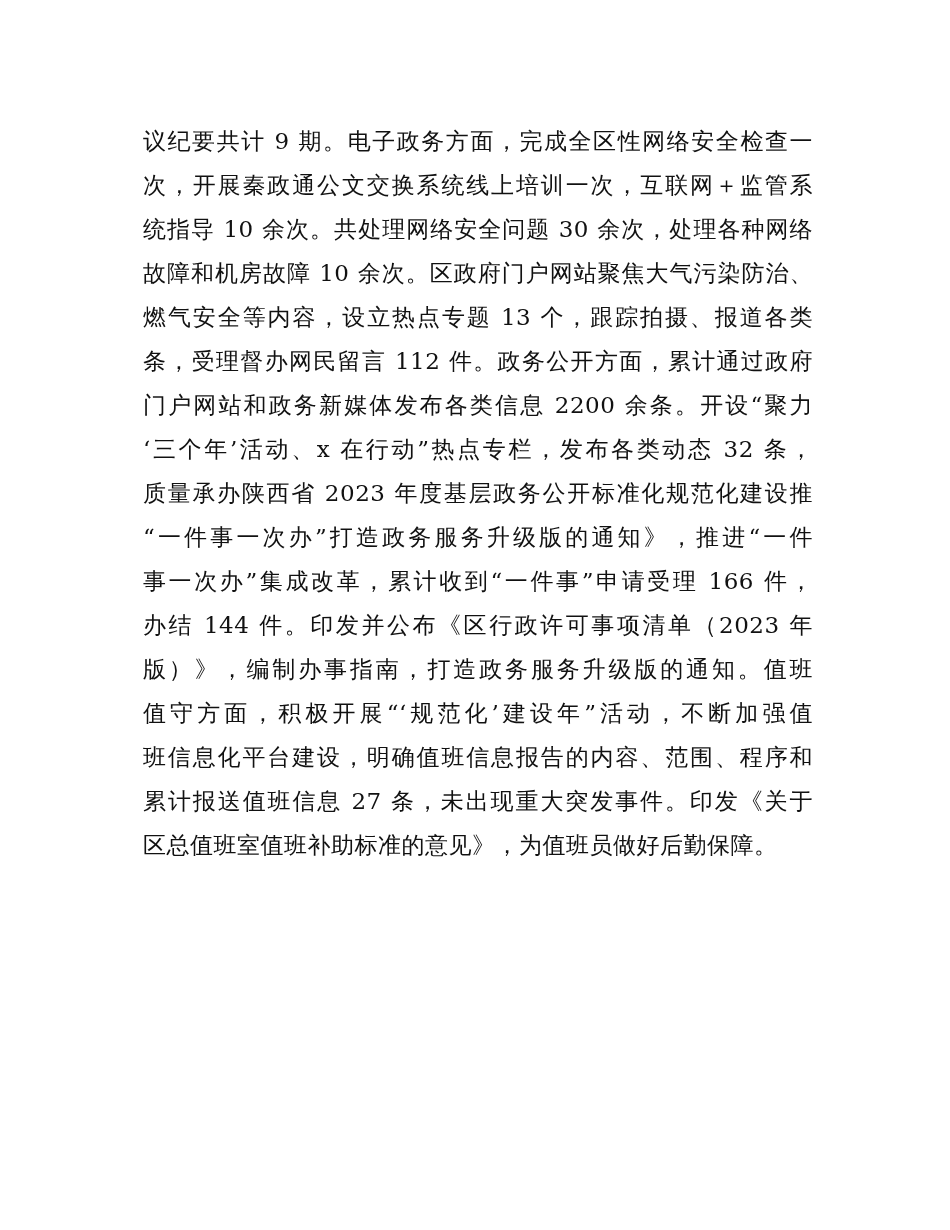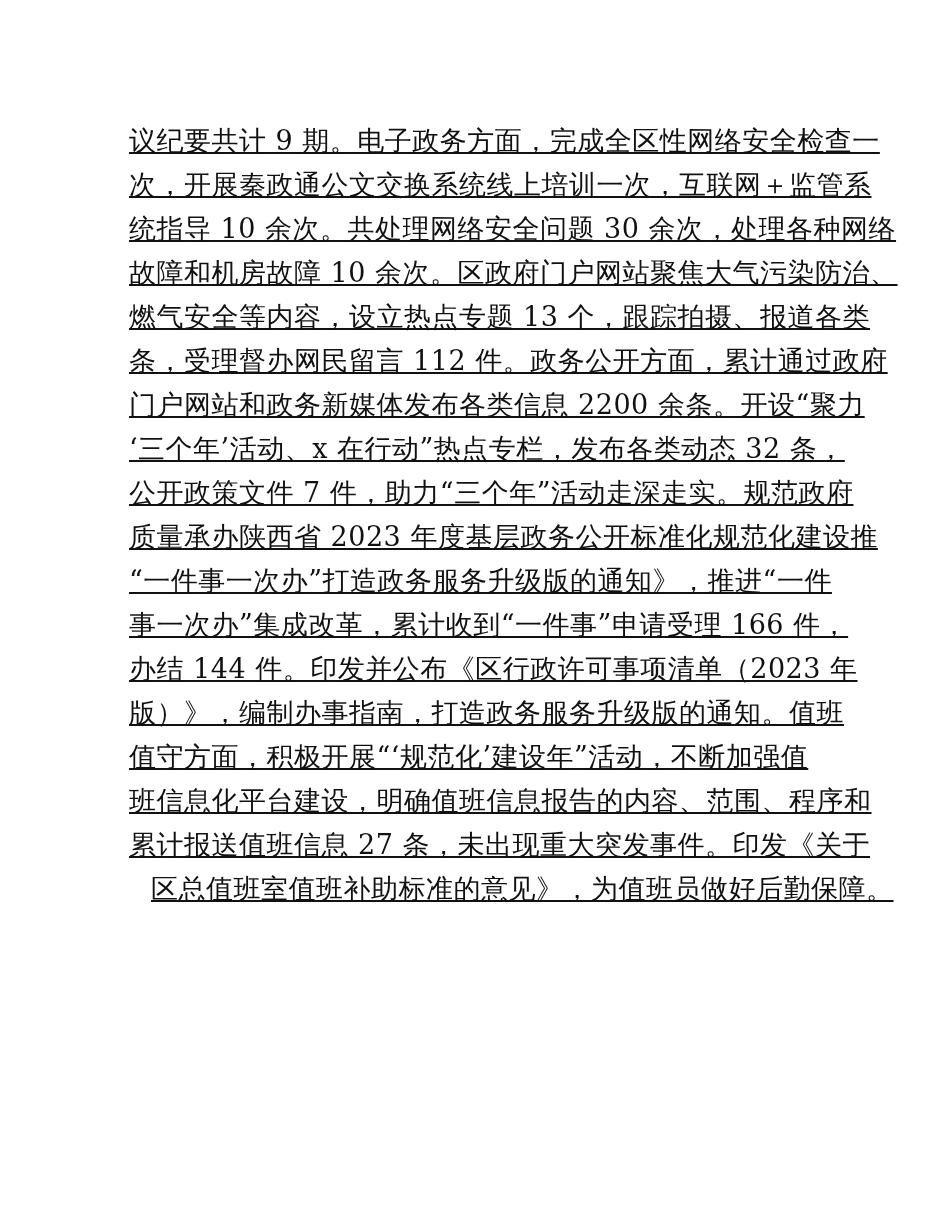--- a/index.html
+++ b/index.html
@@ -1,45 +1,44 @@
 <!DOCTYPE html>
 <html><head>
 <meta charset="utf-8">
 <style>
   html, body { margin: 0; padding: 0; background: #ffffff; }
   body { width: 950px; height: 1230px; position: relative; overflow: hidden; }
   .page {
     position: absolute; left: 0; top: 0; width: 950px; height: 1230px; background: #ffffff;
   }
   .body-text {
-    position: absolute; left: 129px; top: 119px; width: 670px;
+    position: absolute; left: 143px; top: 119px; width: 670px;
     font-family: "DejaVu Serif", "Liberation Serif", serif;
-    font-size: 27px; color: #111111; text-decoration: underline;
+    font-size: 23px; color: #111111;
   }
   .line {
     height: 44px; line-height: 44px; white-space: nowrap;
     text-align: justify; text-align-last: justify;
     letter-spacing: 0.5px;
   }
-  .line.last { text-align-last: left; margin-left: 22px; }
+  .line.last { text-align-last: left; }
 </style>
 </head>
 <body>
 
 <div class="page">
   <div class="body-text">
     <div class="line">议纪要共计 9 期。电子政务方面，完成全区性网络安全检查一</div>
     <div class="line">次，开展秦政通公文交换系统线上培训一次，互联网＋监管系</div>
     <div class="line">统指导 10 余次。共处理网络安全问题 30 余次，处理各种网络</div>
     <div class="line">故障和机房故障 10 余次。区政府门户网站聚焦大气污染防治、</div>
     <div class="line">燃气安全等内容，设立热点专题 13 个，跟踪拍摄、报道各类</div>
     <div class="line">条，受理督办网民留言 112 件。政务公开方面，累计通过政府</div>
     <div class="line">门户网站和政务新媒体发布各类信息 2200 余条。开设“聚力</div>
     <div class="line">‘三个年’活动、x 在行动”热点专栏，发布各类动态 32 条，</div>
-    <div class="line">公开政策文件 7 件，助力“三个年”活动走深走实。规范政府</div>
     <div class="line">质量承办陕西省 2023 年度基层政务公开标准化规范化建设推</div>
     <div class="line">“一件事一次办”打造政务服务升级版的通知》，推进“一件</div>
     <div class="line">事一次办”集成改革，累计收到“一件事”申请受理 166 件，</div>
     <div class="line">办结 144 件。印发并公布《区行政许可事项清单（2023 年</div>
     <div class="line">版）》，编制办事指南，打造政务服务升级版的通知。值班</div>
     <div class="line">值守方面，积极开展“‘规范化’建设年”活动，不断加强值</div>
     <div class="line">班信息化平台建设，明确值班信息报告的内容、范围、程序和</div>
     <div class="line">累计报送值班信息 27 条，未出现重大突发事件。印发《关于</div>
     <div class="line last">区总值班室值班补助标准的意见》，为值班员做好后勤保障。</div>
   </div>

